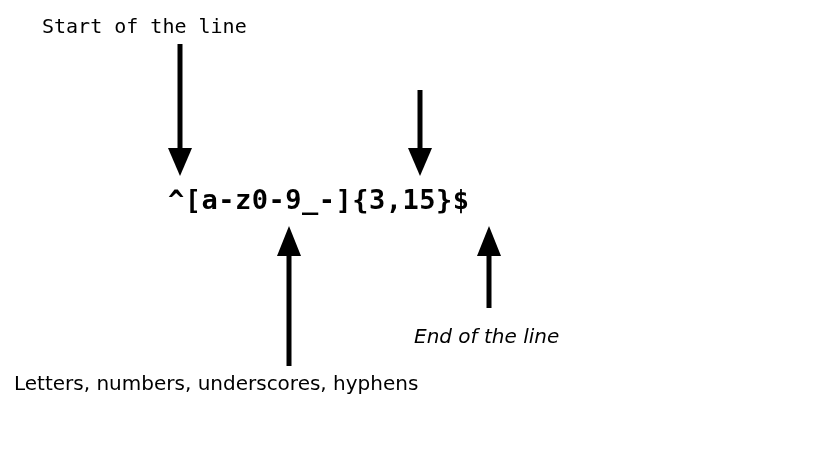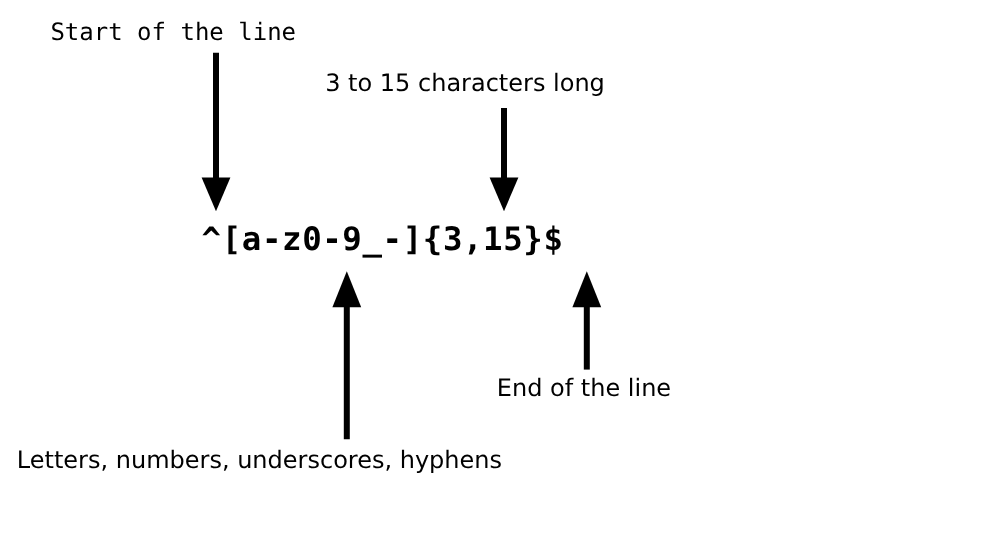--- a/index.html
+++ b/index.html
@@ -39,22 +39,23 @@
     top: 16px;
     font-size: 20px;
   }
   #lbl-length {
     left: 271px;
     top: 59px;
     font-size: 20px;
   }
   #lbl-end {
     left: 414px;
-    top: 313px;
+    top: 326px;
     font-size: 20px;
+    font-style: italic;
   }
   #lbl-charclass {
     left: 14px;
     top: 373px;
     font-size: 20px;
   }
   #regex-expression {
     position: absolute;
     left: 168px;
     top: 184px;
@@ -76,21 +77,20 @@
 
 <div class="stage">
 
   <div class="label label-mono" id="lbl-start">Start of the line</div>
 
   <svg class="arrow-svg" id="arrow-start" style="left:163px; top:44px;" width="34" height="134">
     <line x1="17" y1="0" x2="17" y2="110" stroke="#000000" stroke-width="5"></line>
     <polygon points="17,132 5,104 29,104" fill="#000000"></polygon>
   </svg>
 
-  <div class="label label-sans" id="lbl-length">3 to 15 characters long</div>
 
   <svg class="arrow-svg" id="arrow-length" style="left:403px; top:90px;" width="34" height="88">
     <line x1="17" y1="0" x2="17" y2="64" stroke="#000000" stroke-width="5"></line>
     <polygon points="17,86 5,58 29,58" fill="#000000"></polygon>
   </svg>
 
   <div id="regex-expression">^[a-z0-9_-]{3,15}$</div>
 
   <svg class="arrow-svg" id="arrow-charclass" style="left:272px; top:226px;" width="34" height="140">
     <line x1="17" y1="140" x2="17" y2="26" stroke="#000000" stroke-width="5"></line>

